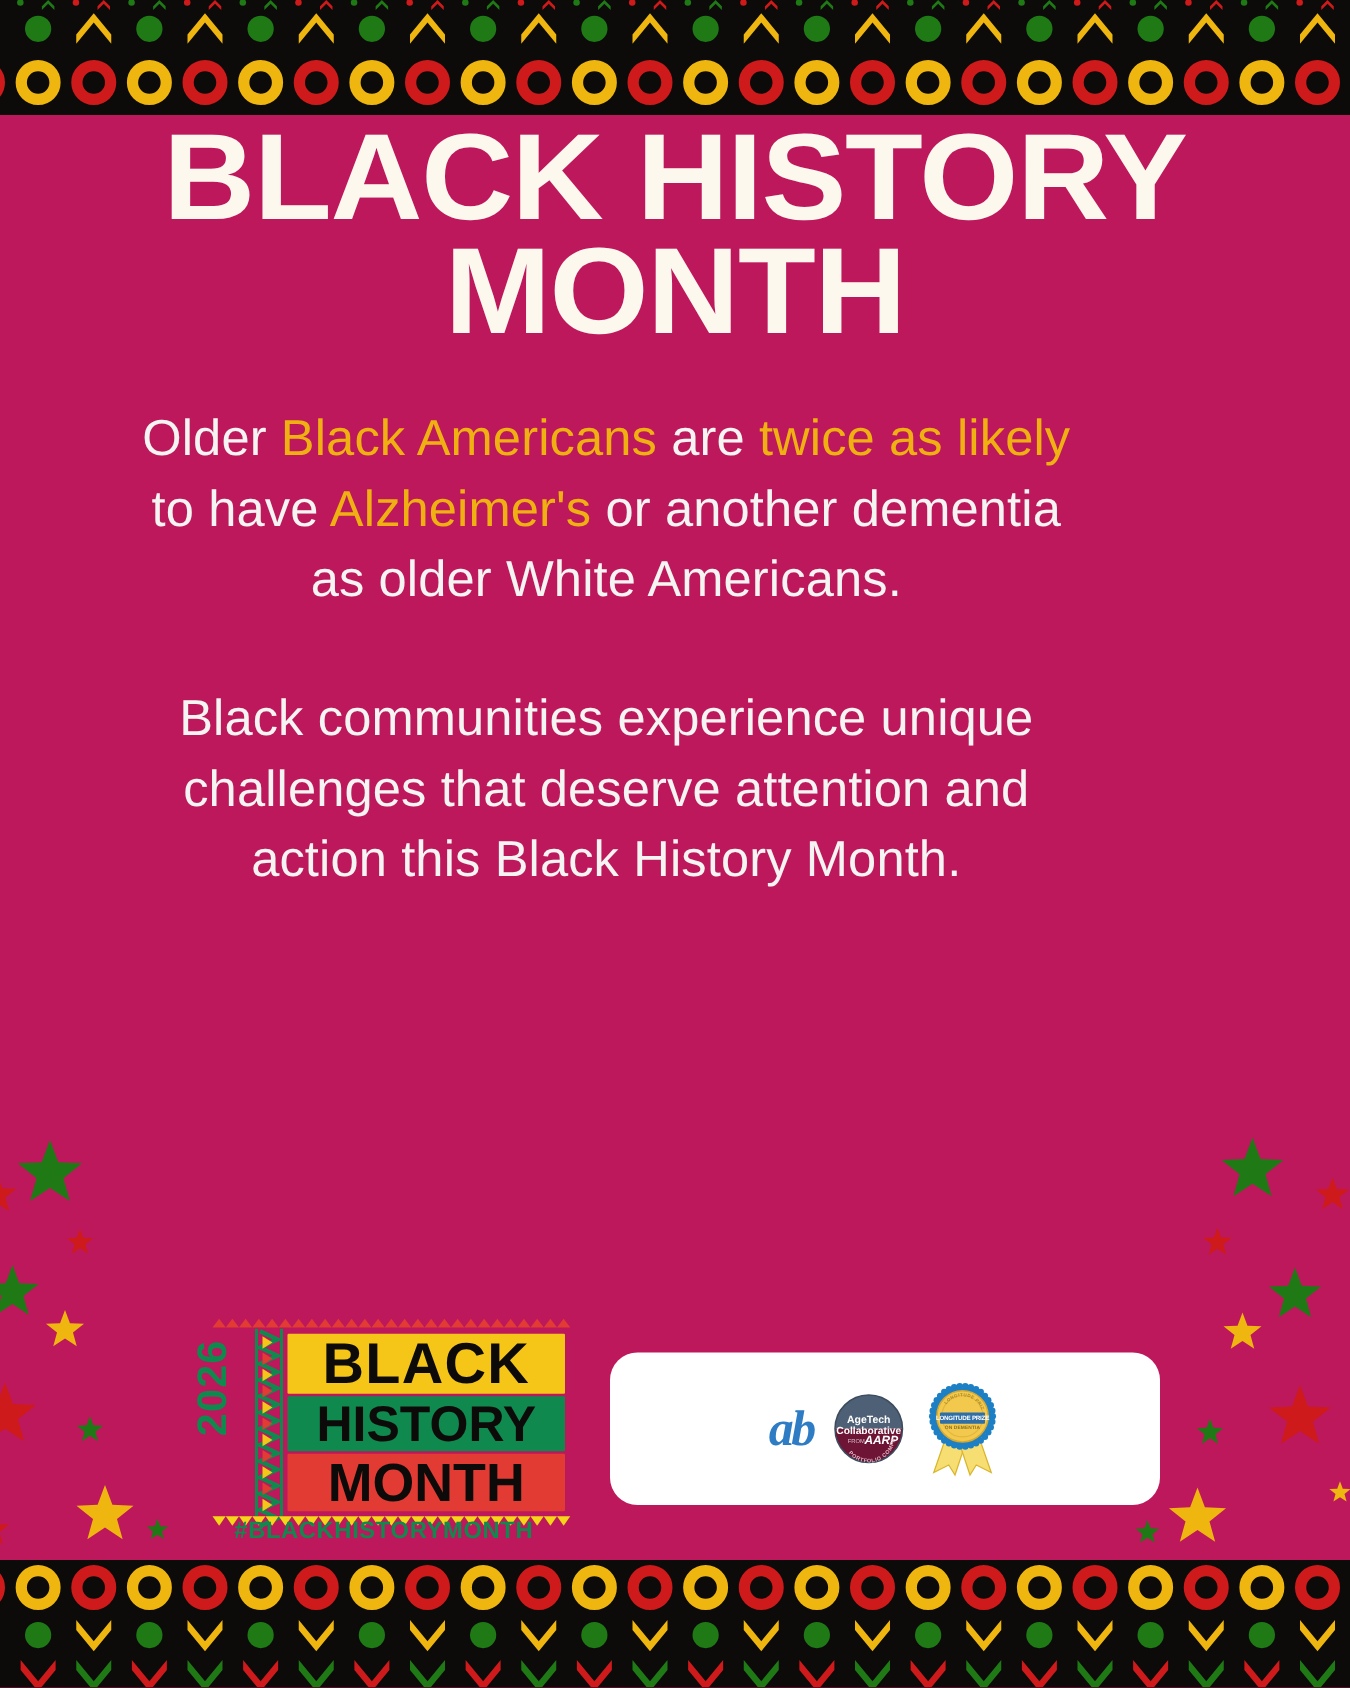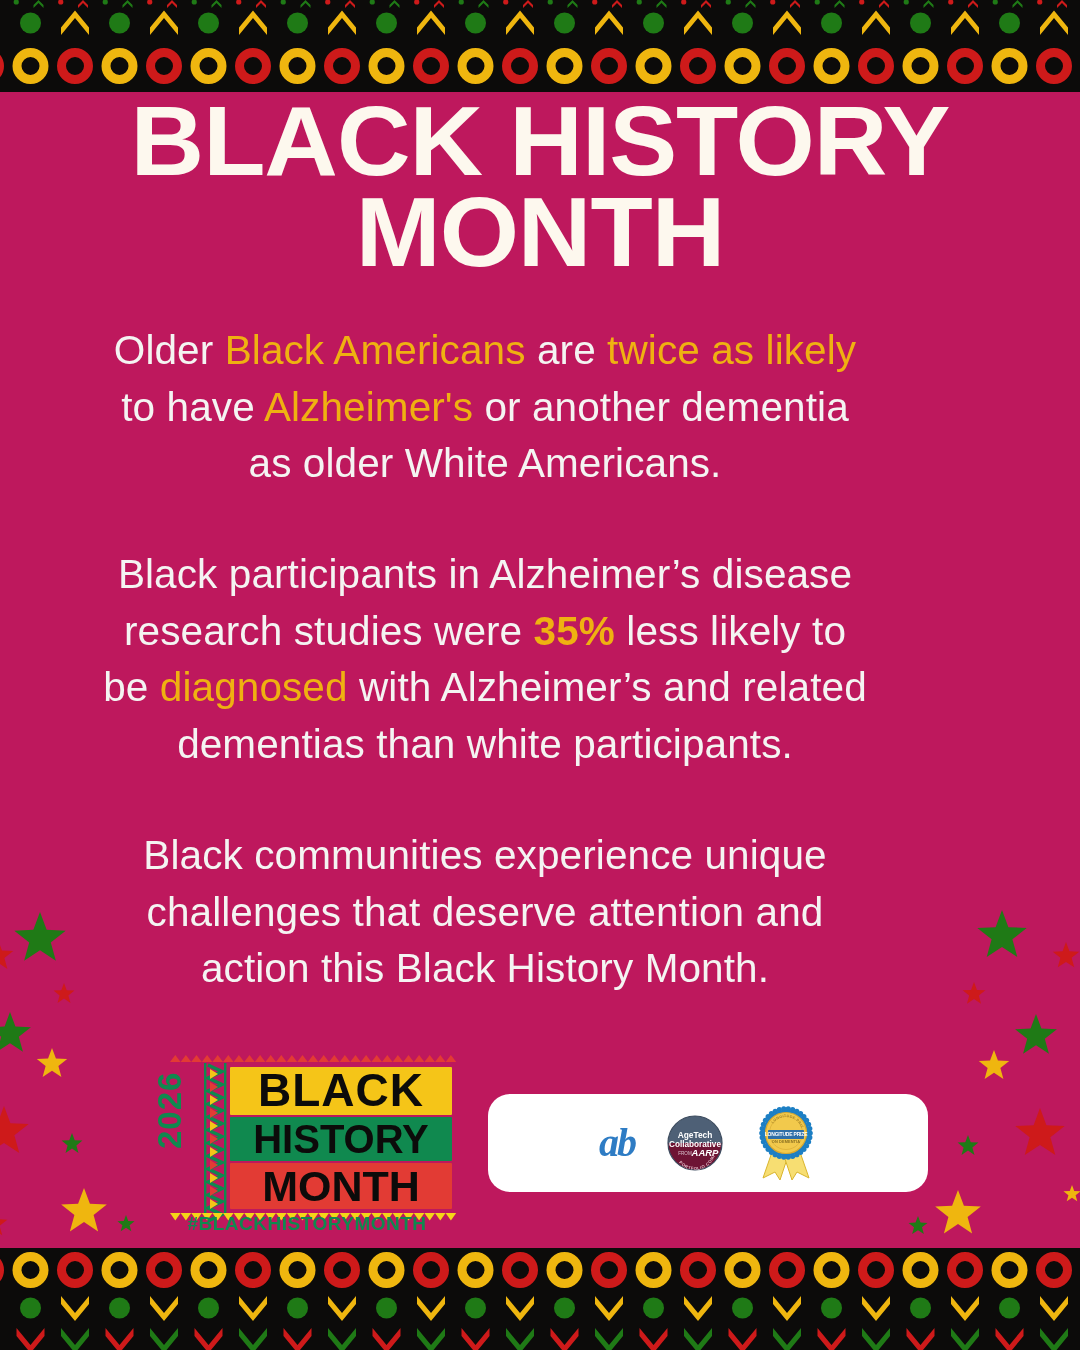--- a/index.html
+++ b/index.html
@@ -73,25 +73,25 @@
 
   
   #bhm-logo {
     width:310px; height:180px;
     position:relative;
     flex:0 0 auto;
   }
 
   
   #amicus-card {
-    width:440px; height:98px;
+    width:440px; height:122px;
     background:#FFFFFF;
     border-radius:22px;
     display:flex; align-items:center; justify-content:center;
-    gap:30px;
+    gap:14px;
     flex:0 0 auto;
     padding:0 16px;
   }
   #amicus-wordmark { display:flex; align-items:center; gap:9px; }
   #ab-mark {
     font-family:"Liberation Serif", serif;
     font-style:italic; font-weight:bold;
     font-size:40px; color:#2E7CC4;
     letter-spacing:-2px;
     line-height:1;
@@ -225,21 +225,20 @@
 
   <div id="title-block">
     <div id="headline">
       <span>BLACK HISTORY</span><br>
       <span>MONTH</span>
     </div>
   </div>
 
   <div id="body-copy">
     <p class="para" id="para-0"><span>Older </span><span class="gold">Black Americans</span><span> are </span><span class="gold">twice as likely</span><span> to have </span><span class="gold">Alzheimer's</span><span> or another dementia as older White Americans.</span></p>
-    <p class="para" id="para-1"><span>Black participants in Alzheimer’s disease research studies were </span><span class="gold-bold">35%</span><span> less likely to be </span><span class="gold">diagnosed</span><span> with Alzheimer’s and related dementias than white participants.</span></p>
     <p class="para" id="para-2"><span>Black communities experience unique challenges that deserve attention and action this Black History Month.</span></p>
   </div>
 
   <svg id="stars-left" class="starfield" viewBox="0 0 190 370" xmlns="http://www.w3.org/2000/svg">
     <g id="stars-left-g">
         <path d="M40.00,18.00 L46.67,35.83 L65.68,36.66 L50.78,48.50 L55.87,66.84 L40.00,56.34 L24.13,66.84 L29.22,48.50 L14.32,36.66 L33.33,35.83 Z" fill="#1F7A16"></path>
         <path d="M-2.00,46.00 L1.95,56.56 L13.22,57.06 L4.39,64.08 L7.40,74.94 L-2.00,68.72 L-11.40,74.94 L-8.39,64.08 L-17.22,57.06 L-5.95,56.56 Z" fill="#CE1A1A"></path>
         <path d="M64.00,89.00 L66.72,96.26 L74.46,96.60 L68.39,101.43 L70.47,108.90 L64.00,104.62 L57.53,108.90 L59.61,101.43 L53.54,96.60 L61.28,96.26 Z" fill="#CE1A1A"></path>
         <path d="M10.00,118.00 L15.43,132.52 L30.92,133.20 L18.79,142.86 L22.93,157.80 L10.00,149.24 L-2.93,157.80 L1.21,142.86 L-10.92,133.20 L4.57,132.52 Z" fill="#1F7A16"></path>
         <path d="M52.00,154.00 L55.95,164.56 L67.22,165.06 L58.39,172.08 L61.40,182.94 L52.00,176.72 L42.60,182.94 L45.61,172.08 L36.78,165.06 L48.05,164.56 Z" fill="#EFB60F"></path>

